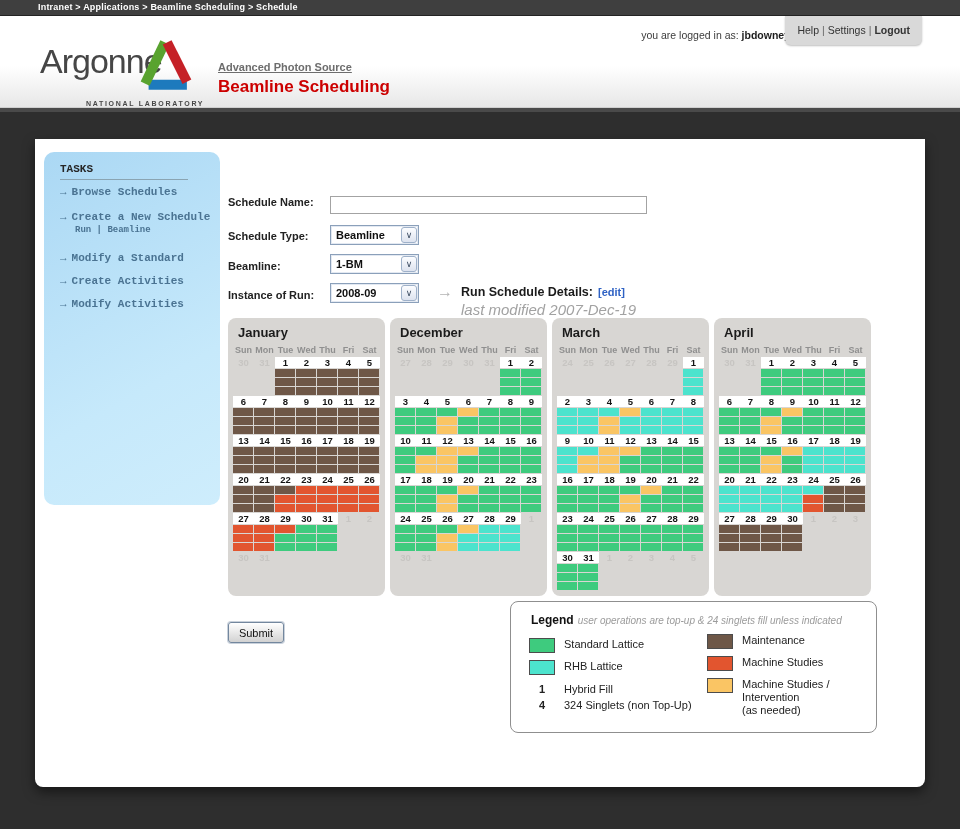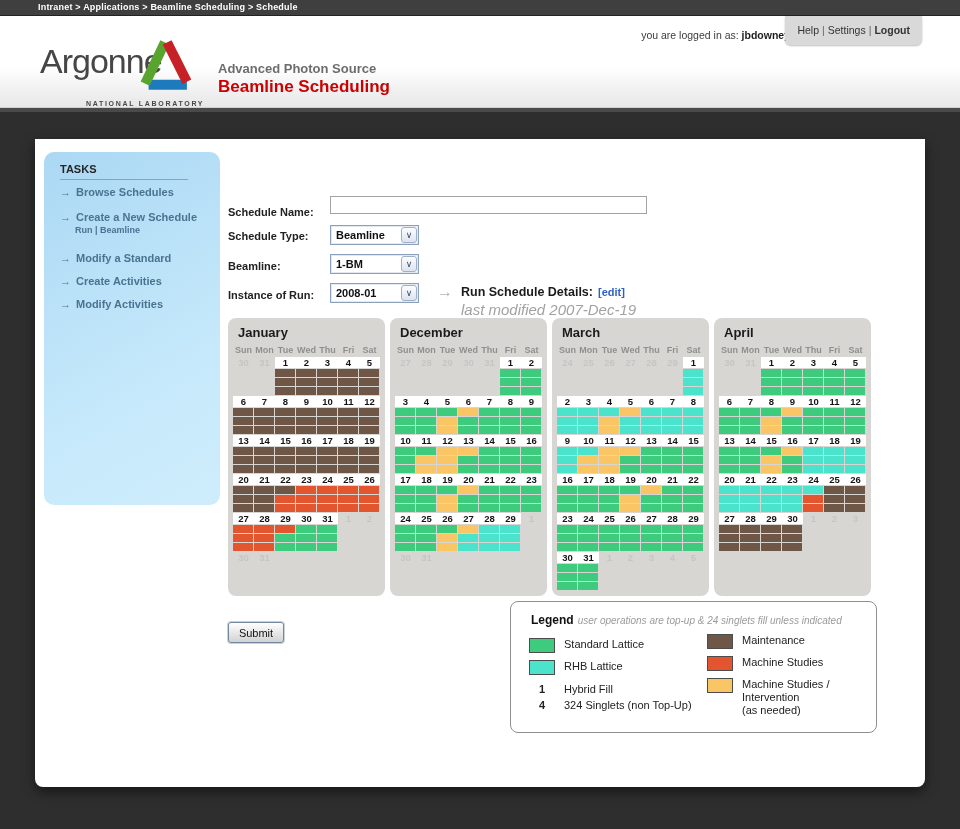--- a/index.html
+++ b/index.html
@@ -17,39 +17,39 @@
             background:linear-gradient(#ffffff 55%, #e7e7e7); border-bottom:1px solid #cfcfcf; }
   .loginrow { position:absolute; right:170px; top:13px; font-size:10.5px; color:#3c3c3c; }
   .loginrow b { color:#1c1c1c; }
   .helptab { position:absolute; right:38px; top:0; background:#d9d9d9; border-radius:0 0 6px 6px;
              padding:8px 12px 9px; font-size:10.5px; color:#333; box-shadow:0 1px 2px rgba(0,0,0,.25); }
   .helptab .sep { color:#666; margin:0 3px; }
   .logo-word { position:absolute; left:40px; top:26px; font-size:34px; color:#464646; letter-spacing:-1px; }
   .logo-sub  { position:absolute; left:86px; top:84px; font-size:7px; font-weight:bold;
                letter-spacing:1.7px; color:#474747; }
   .logo-triangle { position:absolute; left:137px; top:20px; }
-  .app-super { position:absolute; left:218px; top:45px; font-size:13px; font-weight:bold; color:#6d6d6d; }
+  .app-super { position:absolute; left:218px; top:45px; font-size:11px; font-weight:bold; color:#6d6d6d;text-decoration:underline; }
   .app-title { position:absolute; left:218px; top:61px; font-size:17px; font-weight:bold; }
 
   
   .navband { position:absolute; left:0; top:108px; width:100%; height:4px; background:#4a4a4a; }
   .nav { position:absolute; left:0; top:112px; width:100%; height:26px;
          background:linear-gradient(#fff3a2, #ffe14e 35%, #f4c21a 82%, #edb700);
          border-bottom:1px solid #d8a200; box-shadow:0 2px 4px rgba(0,0,0,.45);
          display:flex; gap:37px; padding-left:57px; align-items:center; }
   .nav-tab { font-size:12px; font-weight:bold; color:#5c5c5c; text-shadow:0 1px 0 rgba(255,255,255,.55); cursor:default; }
   .nav-tab.active { color:#d40505; }
 
   
   .content { position:absolute; left:35px; top:139px; width:890px; height:648px; background:#ffffff;
              border-radius:0 0 8px 8px; box-shadow:0 5px 12px rgba(0,0,0,.5); }
 
   
   .sidebar { position:absolute; left:44px; top:152px; width:176px; height:353px; border-radius:10px;
-             background:linear-gradient(150deg,#abd8f4,#c6e9fb 65%,#ceedfc); }
+             background:linear-gradient(150deg,#abd8f4,#c6e9fb 65%,#ceedfc);font-family:Liberation Mono, monospace; }
   .sb-title { position:absolute; left:16px; top:11px; font-size:11px; font-weight:bold; color:#262626; }
   .sb-rule  { position:absolute; left:16px; top:27px; width:128px; border-bottom:1px solid #8aa4b2; }
   .sb-item  { position:absolute; left:16px; font-size:11px; font-weight:bold; color:#4a7392; cursor:pointer; }
   .sb-item .arr { margin-right:5px; }
   .sb-sub   { position:absolute; left:31px; font-size:9px; font-weight:bold; color:#4a7392; cursor:pointer; }
 
   
   .main-title { position:absolute; left:228px; top:161px; font-size:15px; font-weight:bold; color:#1b1b1b; }
   .f-label { position:absolute; left:228px; font-size:11px; font-weight:bold; color:#222; }
   .f-input { position:absolute; left:330px; top:196px; width:317px; height:18px;
@@ -131,38 +131,38 @@
     <div class="sb-rule"></div>
     <div class="sb-item" style="top:34px"><span class="arr">→</span><span>Browse Schedules</span></div>
     <div class="sb-item" style="top:59px"><span class="arr">→</span><span>Create a New Schedule</span></div>
     <div class="sb-sub" style="top:73px">Run | Beamline</div>
     <div class="sb-item" style="top:100px"><span class="arr">→</span><span>Modify a Standard</span></div>
     <div class="sb-item" style="top:123px"><span class="arr">→</span><span>Create Activities</span></div>
     <div class="sb-item" style="top:146px"><span class="arr">→</span><span>Modify Activities</span></div>
   </div>
 
 
-  <div class="f-label" style="top:206px">Schedule Name:</div>
+  <div class="f-label" style="top:196px">Schedule Name:</div>
   <input class="f-input" type="text" value="" style="">
 
   <div class="f-label" style="top:230px">Schedule Type:</div>
   <div class="selectbox" style="top:225px">
     <span class="sel-text">Beamline</span>
     <span class="sel-btn">∨</span>
   </div>
 
   <div class="f-label" style="top:260px">Beamline:</div>
   <div class="selectbox" style="top:254px">
     <span class="sel-text">1-BM</span>
     <span class="sel-btn">∨</span>
   </div>
 
   <div class="f-label" style="top:289px">Instance of Run:</div>
   <div class="selectbox" style="top:283px">
-    <span class="sel-text">2008-01</span>
+    <span class="sel-text">2008-09</span>
     <span class="sel-btn">∨</span>
   </div>
 
   <div class="run-arrow">→</div>
   <div class="run-details">
     <span>Run Schedule Details:</span><span class="edit-link">[edit]</span>
   </div>
   <div class="last-mod">last modified 2007-Dec-19</div>
 
   <div id="calendars">

